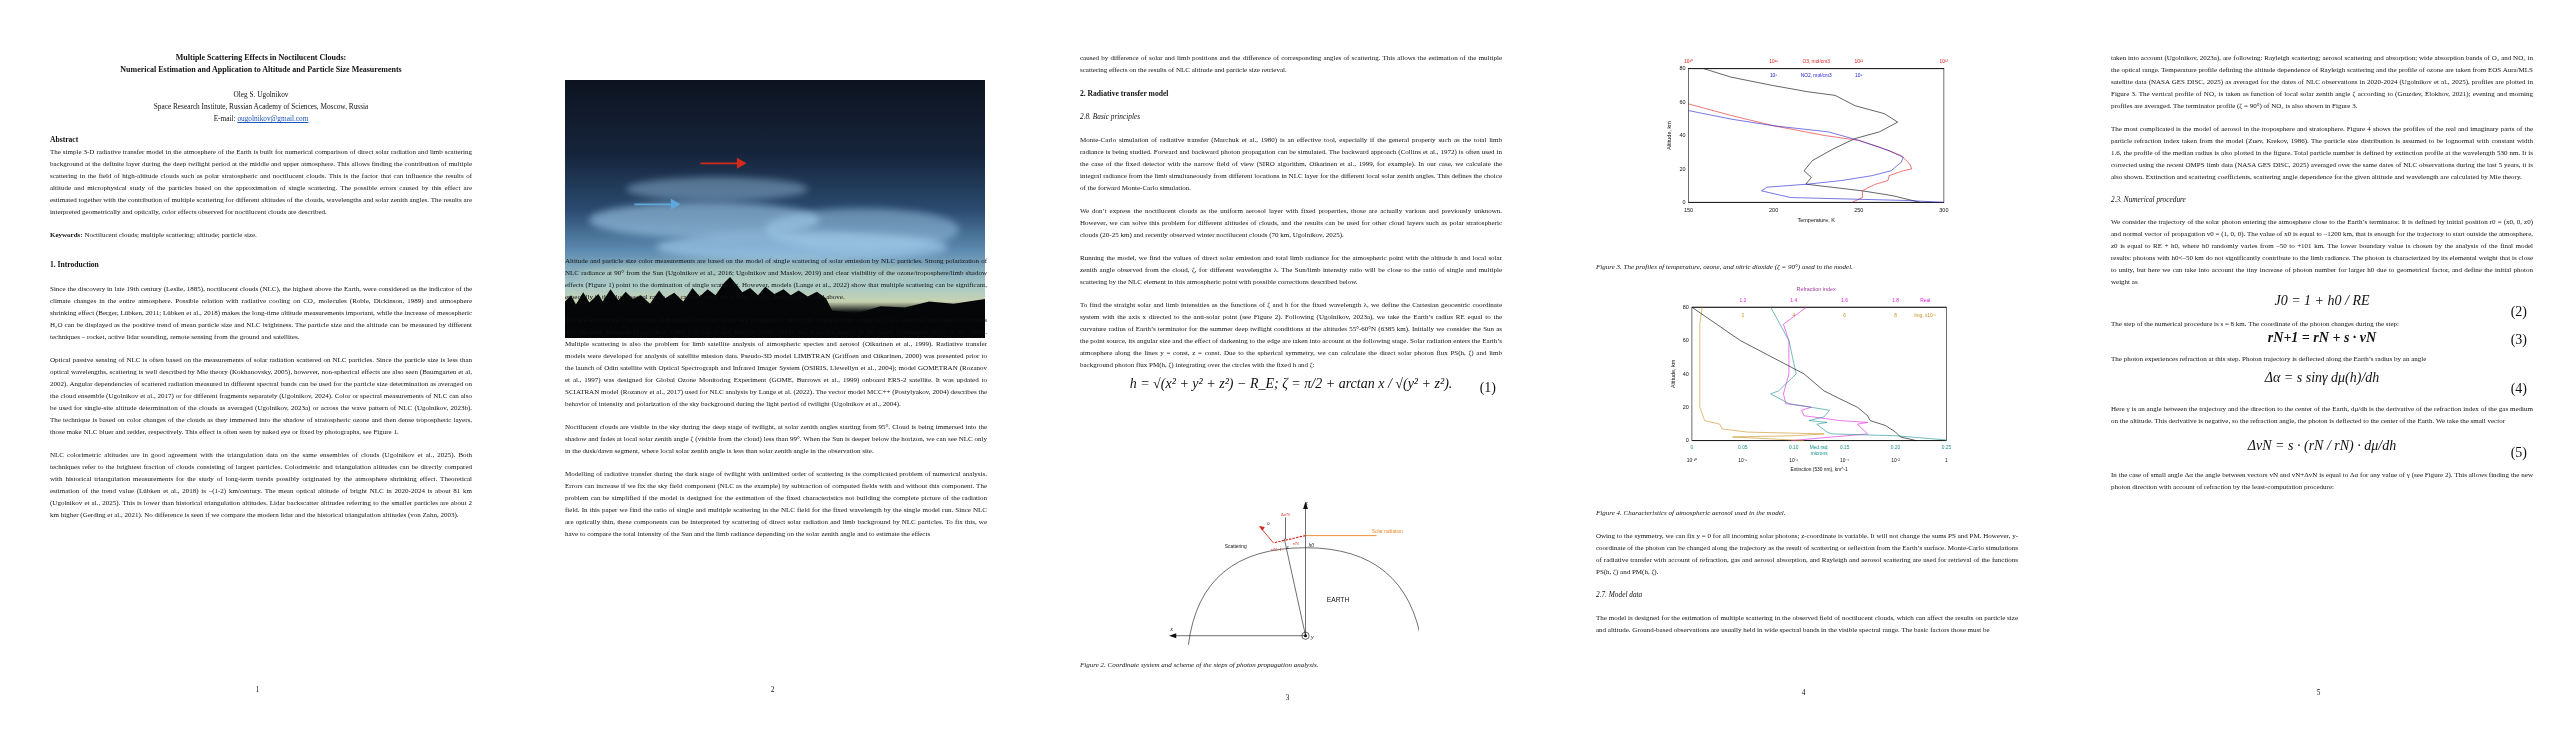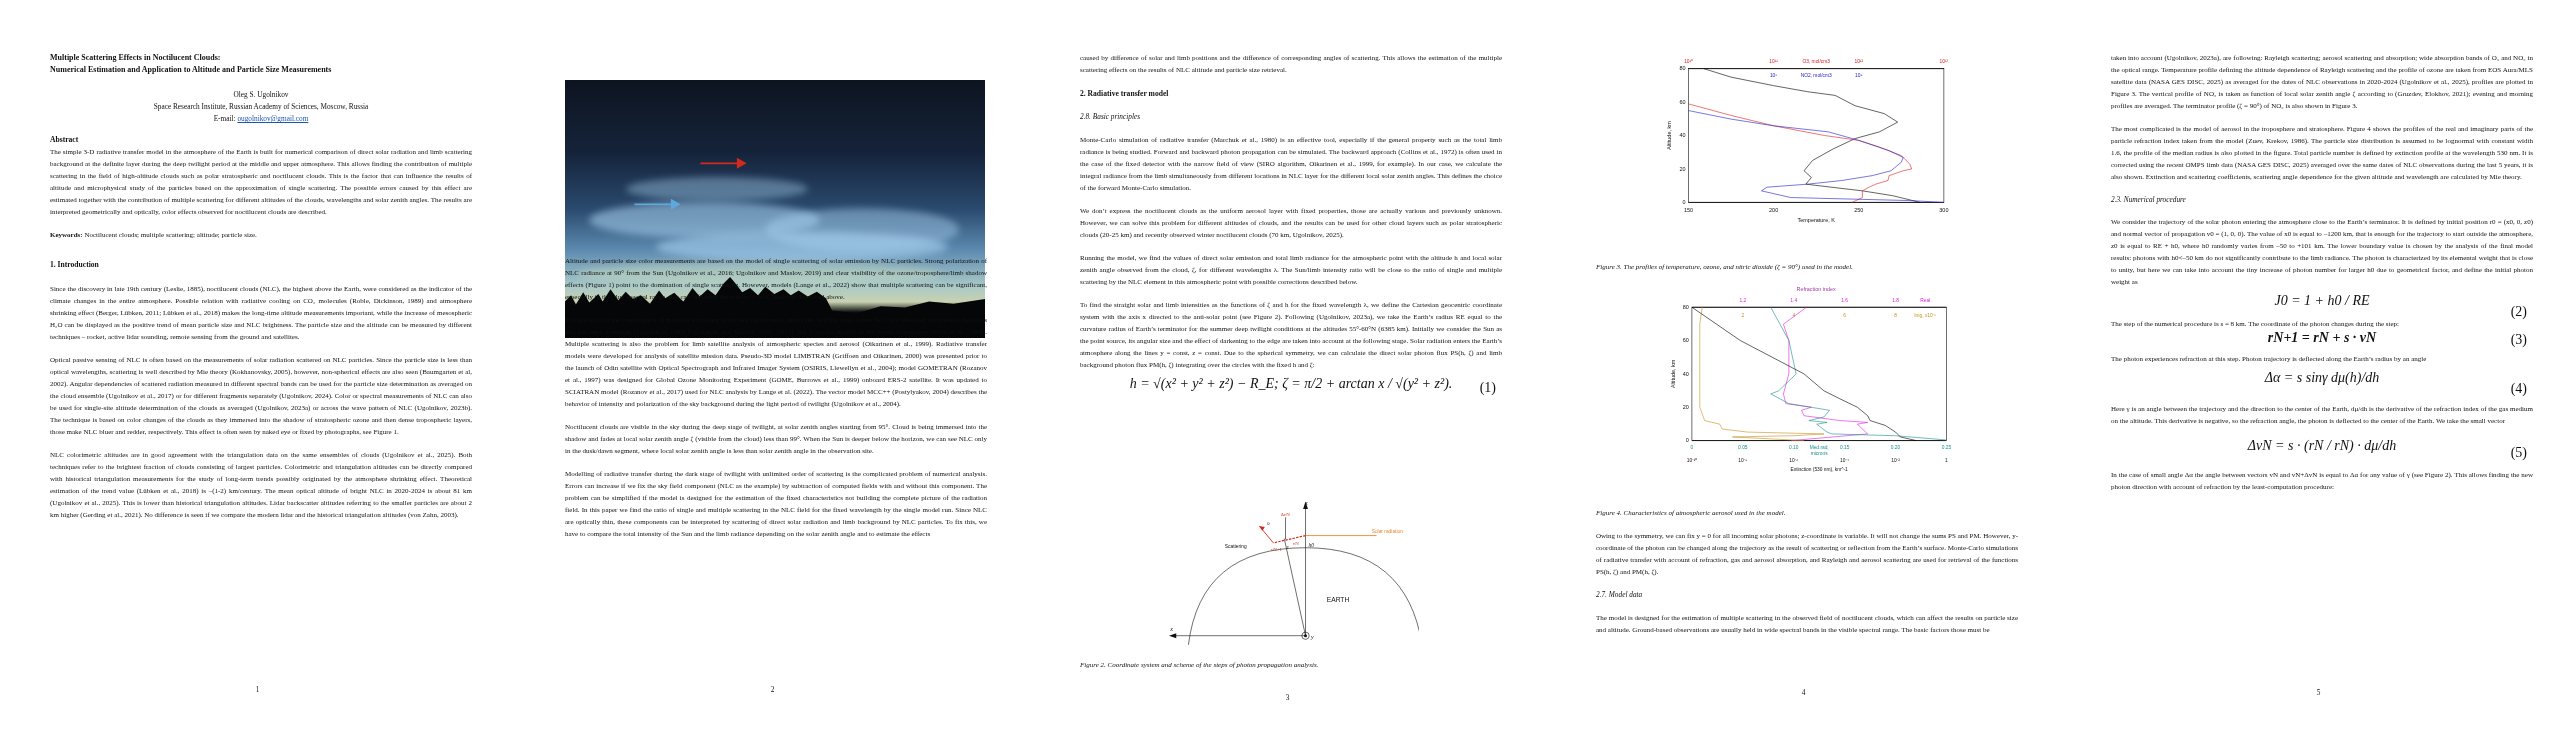--- a/index.html
+++ b/index.html
@@ -1,20 +1,20 @@
 <!DOCTYPE html>
 <html style="font-size:9.7px"><head>
 <meta charset="utf-8">
 <style>
   html,body{margin:0;padding:0;background:#fff;}
   body{width:2576px;height:729px;position:relative;overflow:hidden;font-family:"Liberation Serif","DejaVu Serif",serif;color:#111;}
   .page{position:absolute;top:0;width:515px;height:729px;background:#fff;box-sizing:border-box;}
   .col{position:absolute;left:50px;width:422px;}
   p{margin:0;font-size:7px;line-height:12px;text-align:justify;}
-  .title{font-weight:bold;font-size:8px;line-height:12px;}
+  .title{text-align:center;font-weight:bold;font-size:8px;line-height:12px;}
   .center{text-align:center;font-size:7.3px;line-height:12px;}
   .link{color:#1a56b4;text-decoration:underline;}
   h2{margin:0;font-size:7.6px;font-weight:bold;line-height:12px;}
   h3{margin:0;font-size:7.3px;font-style:italic;font-weight:normal;line-height:12px;}
   .caption{font-style:italic;font-size:7px;line-height:12px;margin:0;}
   .pnum{position:absolute;left:0;width:515px;text-align:center;font-size:7.3px;}
   .eq{position:relative;height:24px;font-size:14px;font-style:italic;}
   .eq .body{position:absolute;left:0;right:0;text-align:center;top:4.9px;}
   .eq .num{position:absolute;right:6px;top:8.5px;font-style:normal;}
   .photo{position:absolute;left:50px;top:80px;width:420px;height:258px;overflow:hidden;

